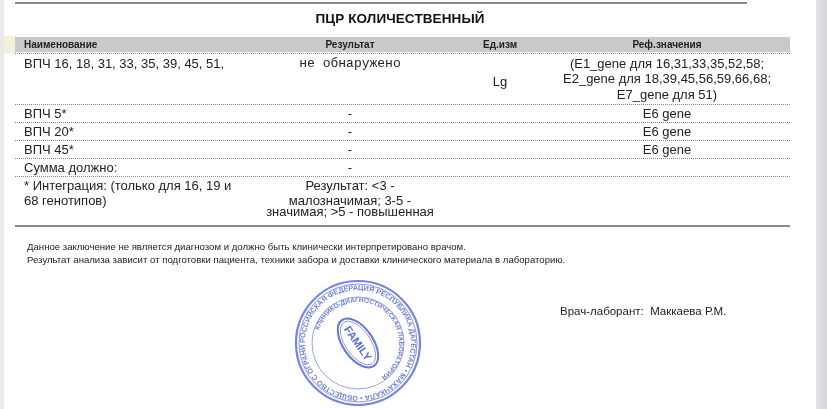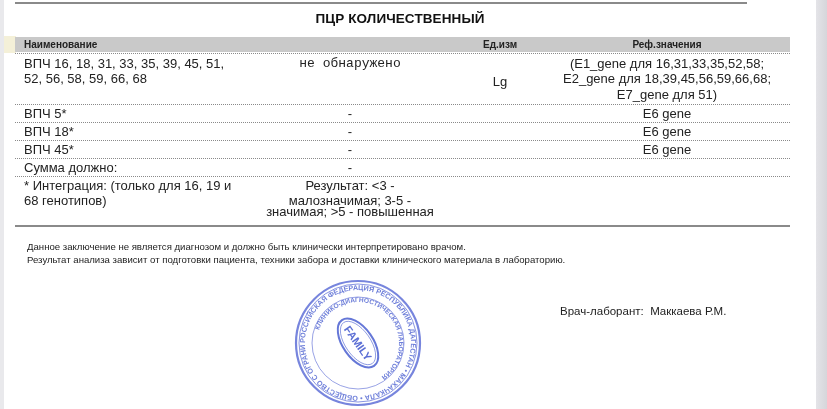--- a/index.html
+++ b/index.html
@@ -42,39 +42,39 @@
 
 <div class="edge-left"></div>
 <div class="page">
   <div class="rule-top" style="width:732px;left:11px;"></div>
 
   <div class="title">ПЦР КОЛИЧЕСТВЕННЫЙ</div>
 
   <div class="hl"></div>
   <div class="hdr" style="width:775px;left:11px;"></div>
   <div class="cell b" style="left:20px;top:38px;">Наименование</div>
+  <div class="cell b c" style="left:256px;top:38px;width:180px;">Результат</div>
   <div class="cell b c" style="left:450px;top:38px;width:92px;">Ед.изм</div>
   <div class="cell b c" style="left:548px;top:38px;width:230px;">Реф.значения</div>
   <div class="dots" style="top:53px;"></div>
 
   <div class="cell" style="left:20px;top:57px;">ВПЧ 16, 18, 31, 33, 35, 39, 45, 51,</div>
-  <div class="cell" style="left:20px;top:72px;">52, 56, 58, 59, 66, 68</div>
   <div class="cell c" style="left:256px;top:57px;width:180px;font-family:Liberation Mono, monospace;">не обнаружено</div>
   <div class="cell c" style="left:450px;top:75px;width:92px;">Lg</div>
   <div class="cell c" style="left:548px;top:57px;width:230px;">(E1_gene для 16,31,33,35,52,58;</div>
   <div class="cell c" style="left:548px;top:72px;width:230px;">E2_gene для 18,39,45,56,59,66,68;</div>
   <div class="cell c" style="left:548px;top:88px;width:230px;">E7_gene для 51)</div>
   <div class="dots" style="top:104px;"></div>
 
   <div class="cell" style="left:20px;top:107px;">ВПЧ 5*</div>
   <div class="cell c" style="left:256px;top:107px;width:180px;">-</div>
   <div class="cell c" style="left:548px;top:107px;width:230px;">E6 gene</div>
   <div class="dots" style="top:122px;"></div>
 
-  <div class="cell" style="left:20px;top:125px;">ВПЧ 18*</div>
+  <div class="cell" style="left:20px;top:125px;">ВПЧ 20*</div>
   <div class="cell c" style="left:256px;top:125px;width:180px;">-</div>
   <div class="cell c" style="left:548px;top:125px;width:230px;">E6 gene</div>
   <div class="dots" style="top:140px;"></div>
 
   <div class="cell" style="left:20px;top:143px;">ВПЧ 45*</div>
   <div class="cell c" style="left:256px;top:143px;width:180px;">-</div>
   <div class="cell c" style="left:548px;top:143px;width:230px;">E6 gene</div>
   <div class="dots" style="top:158px;"></div>
 
   <div class="cell" style="left:20px;top:161px;">Сумма должно:</div>

